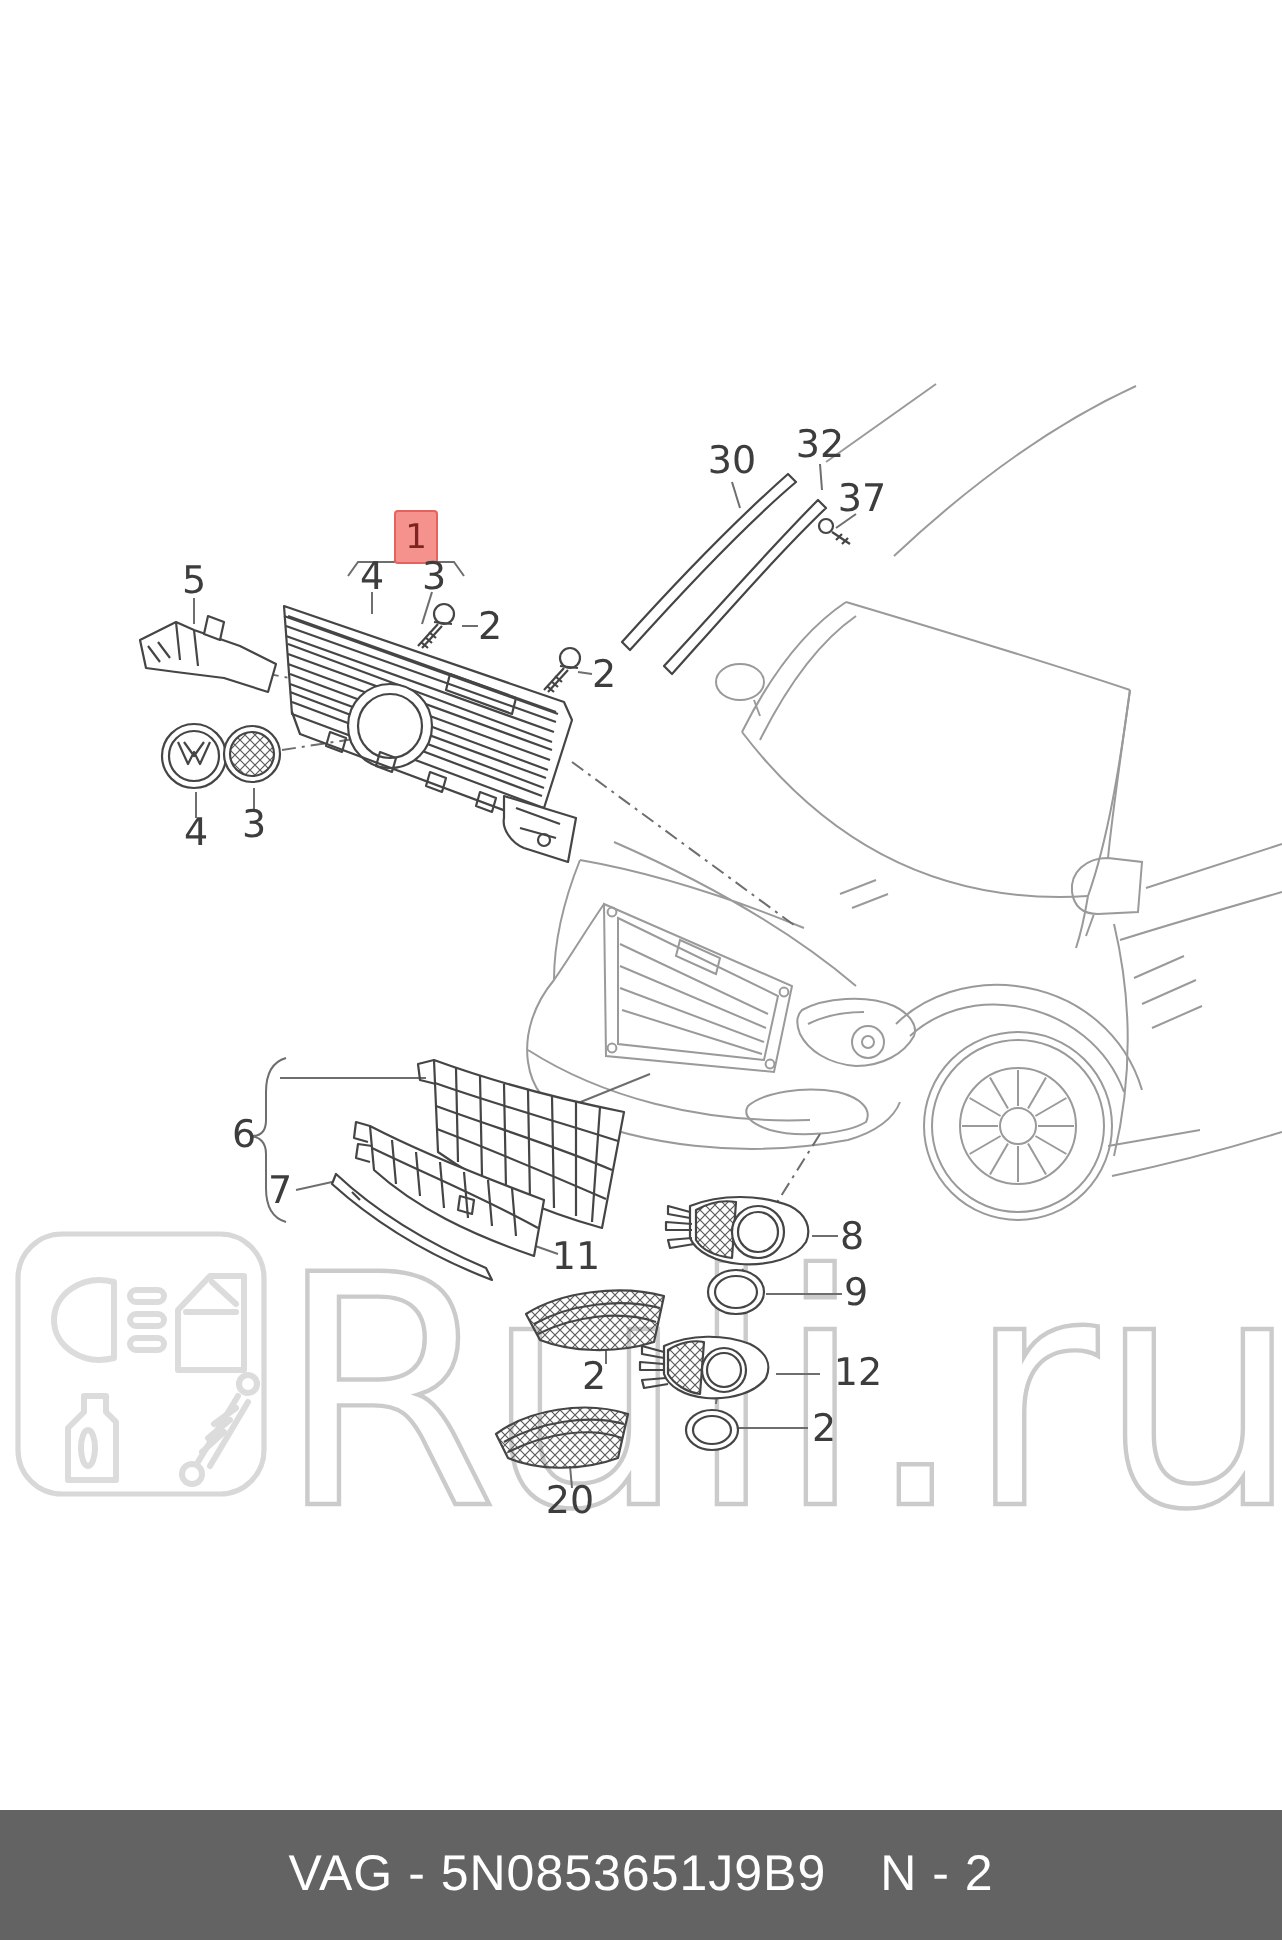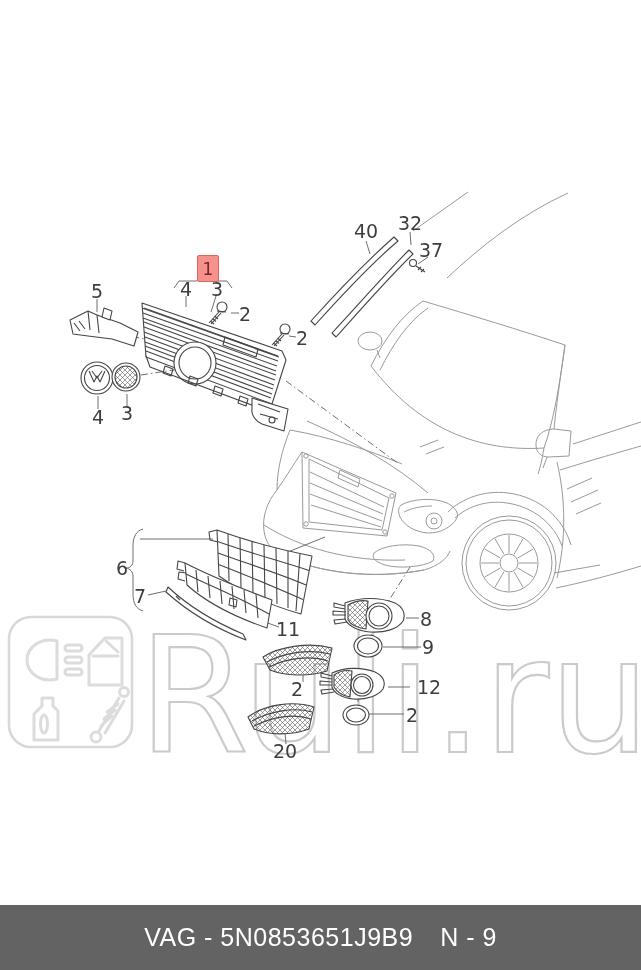--- a/index.html
+++ b/index.html
@@ -245,31 +245,31 @@
   <span>1</span>
 </div>
 
 <span class="co" style="left:186px;top:289px">4</span>
 <span class="co" style="left:217px;top:289px">3</span>
 <span class="co" style="left:245px;top:314px">2</span>
 <span class="co" style="left:302px;top:338px">2</span>
 <span class="co" style="left:97px;top:291px">5</span>
 <span class="co" style="left:98px;top:417px">4</span>
 <span class="co" style="left:127px;top:413px">3</span>
-<span class="co" style="left:366px;top:231px">40</span>
+<span class="co" style="left:366px;top:231px">30</span>
 <span class="co" style="left:410px;top:223px">32</span>
 <span class="co" style="left:431px;top:250px">37</span>
 <span class="co" style="left:122px;top:568px">6</span>
 <span class="co" style="left:140px;top:596px">7</span>
 <span class="co" style="left:288px;top:629px">11</span>
 <span class="co" style="left:426px;top:619px">8</span>
 <span class="co" style="left:428px;top:647px">9</span>
 <span class="co" style="left:297px;top:689px">2</span>
 <span class="co" style="left:429px;top:687px">12</span>
 <span class="co" style="left:412px;top:715px">2</span>
 <span class="co" style="left:285px;top:751px">20</span>
 
 <div id="footer">
   <span>VAG - 5N0853651J9B9</span>
-  <span>N - 9</span>
+  <span>N - 2</span>
 </div>
 
 </div>
 
 </body></html>

